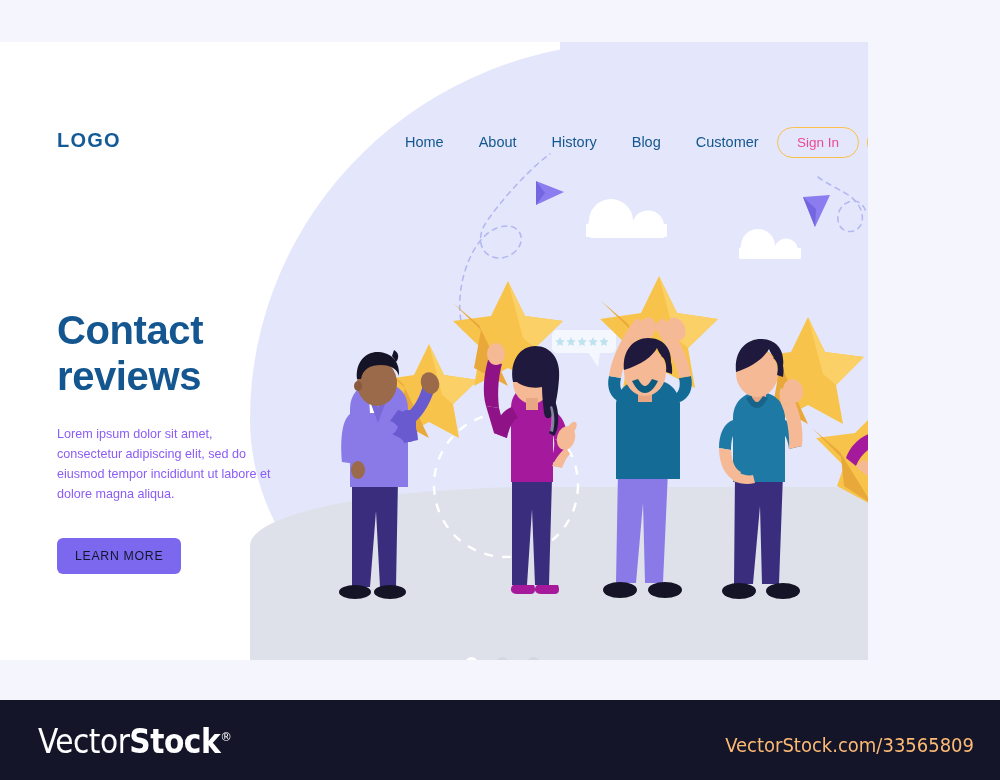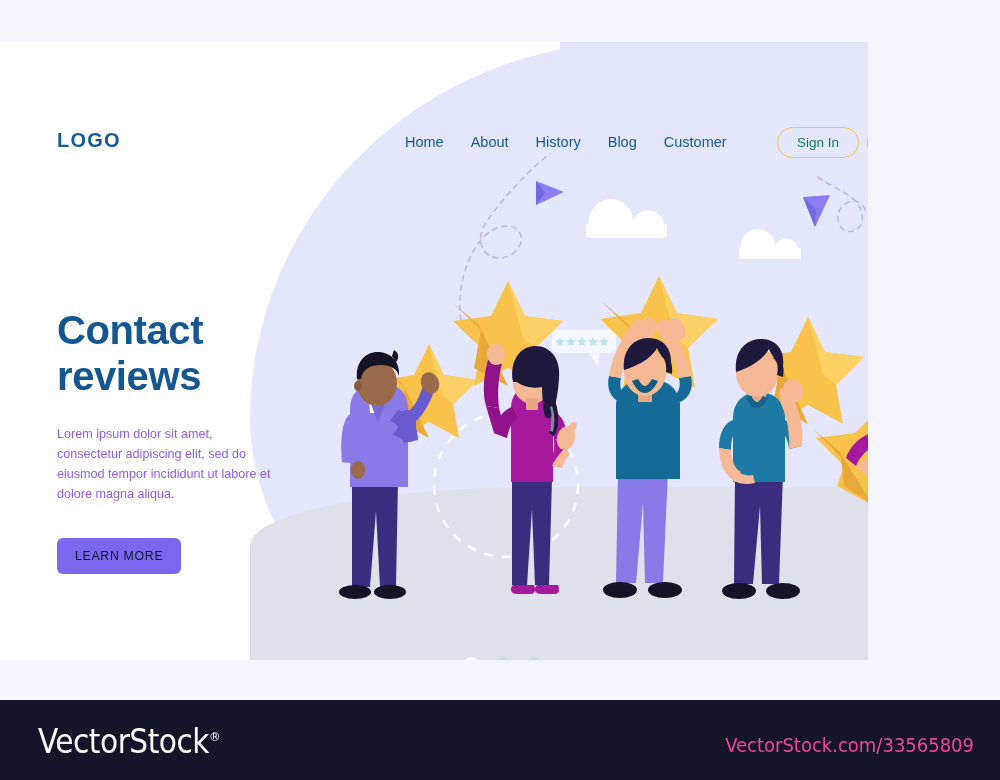--- a/index.html
+++ b/index.html
@@ -41,31 +41,31 @@
   
   #header{
     position:absolute;left:0;top:42px;width:1000px;height:80px;z-index:40;
   }
   #logo{
     position:absolute;left:57px;top:45px;
     font-size:20px;font-weight:bold;letter-spacing:1.2px;color:#135a96;
   }
   #nav{
     position:absolute;left:405px;top:50px;
-    display:flex;gap:0px;align-items:center;
+    display:flex;gap:8px;align-items:center;
   }
   .nav-item{
     font-size:14.5px;color:#14568f;cursor:pointer;white-space:nowrap;
   }
   .nav-item + .nav-item{margin-left:27px;}
   #auth{
     position:absolute;right:42px;top:43px;display:flex;align-items:center;gap:8px;
   }
   #signin{
-    border:1.6px solid #fbbf4a;color:#0f766e;background:transparent;
+    border:1.6px solid #fbbf4a;color:#ec4899;background:transparent;
     border-radius:20px;padding:7px 19px;font-size:13.5px;cursor:pointer;
     font-family:"Liberation Sans", sans-serif;
   }
   #signup{
     border:none;background:#fcbf4d;color:#ffffff;
     border-radius:20px;padding:8px 20px;font-size:13.5px;cursor:pointer;
     font-family:"Liberation Sans", sans-serif;
     font-weight:bold;
   }
   
@@ -89,24 +89,24 @@
   
   #footer{
     position:absolute;left:0;top:700px;width:1000px;height:80px;background:#141529;
   }
   #vs-logo{
     position:absolute;left:38px;top:22px;font-size:33px;color:#fff;
     font-family:"DejaVu Sans Condensed","Liberation Sans", sans-serif;
     letter-spacing:-0.5px;
   }
   #vs-logo .thin{font-weight:400;}
-  #vs-logo .bold{font-weight:normal;}
+  #vs-logo .bold{font-weight:bold;}
   #vs-logo .reg{font-size:13px;vertical-align:super;}
   #vs-url{
-    position:absolute;right:26px;top:33px;color:#ec4899;font-size:20px;
+    position:absolute;right:26px;top:33px;color:#fdba74;font-size:20px;
     font-family:"DejaVu Sans Condensed","Liberation Sans", sans-serif;
   }
   svg{display:block;}
   #art{position:absolute;left:0;top:0;width:1000px;height:618px;z-index:20;}
 </style>
 </head>
 <body>
 
 <div id="page-card">
 

